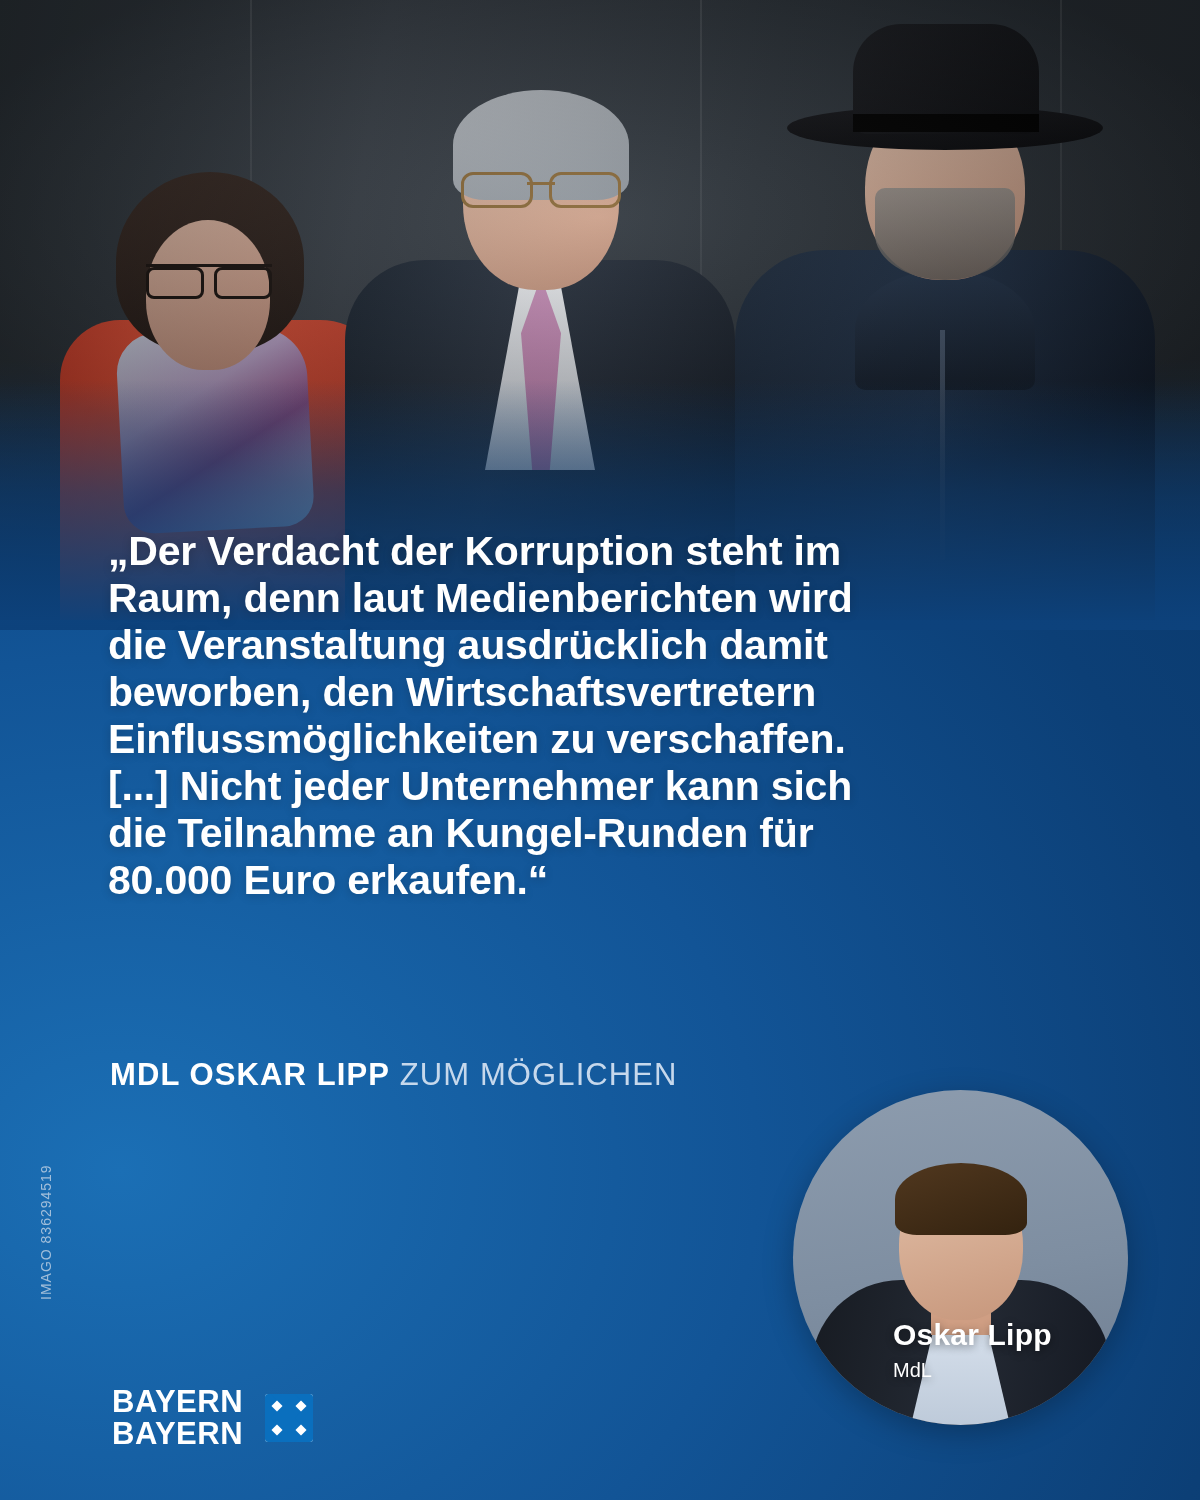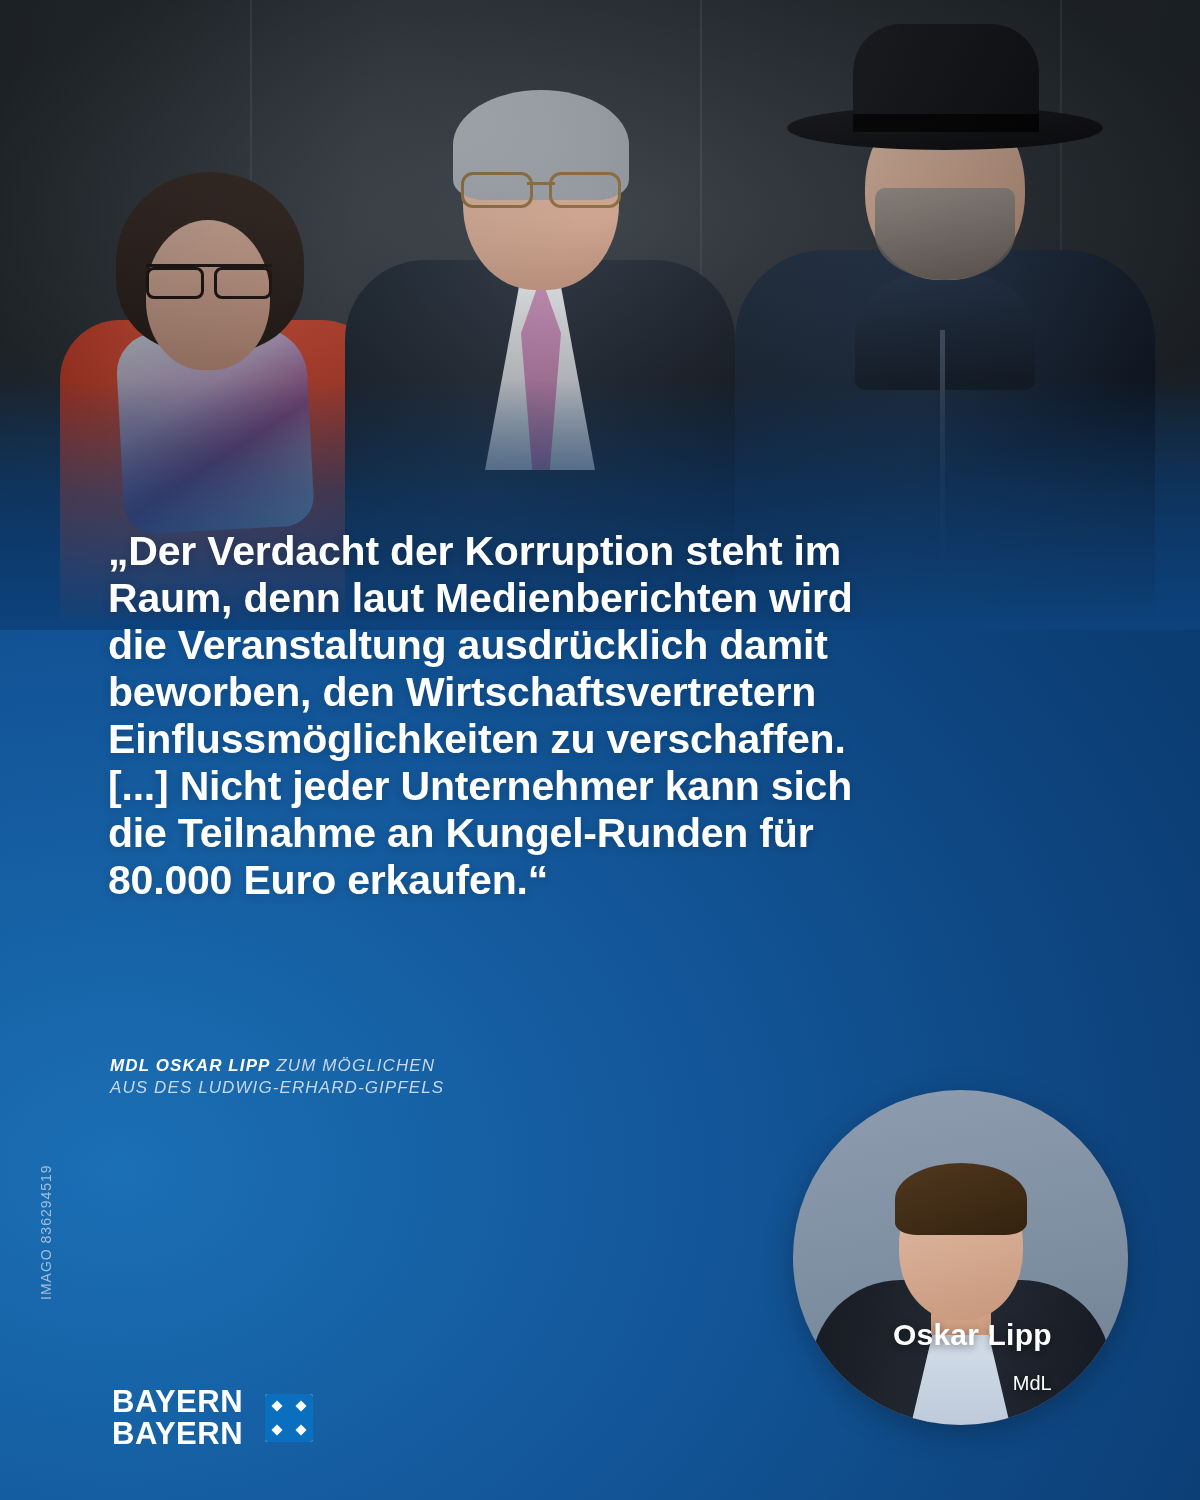--- a/index.html
+++ b/index.html
@@ -170,24 +170,23 @@
     font-size:41px;
     font-weight:700;
     line-height:1.145;
     letter-spacing:-0.2px;
     text-shadow:0 2px 10px rgba(0,0,0,.18);
     white-space:pre-wrap;
   }
 
   .attribution {
     position:absolute; left:110px; top:1055px; width:720px;
-    font-size:17px; line-height:1.32; letter-spacing:1.1px;
+    font-size:31px; line-height:1.32; letter-spacing:1.1px;
     color:#cfe0f0;
     text-transform:uppercase;
-    font-style:italic;
   }
   .attribution .who { color:#ffffff; font-weight:700; }
   .attribution .rest { color:#c6d8ec; font-weight:400; }
 
   
   .portrait {
     position:absolute; left:793px; top:1090px; width:335px; height:335px;
     border-radius:50%;
     overflow:hidden;
     background:linear-gradient(170deg,#8d9cae 0%, #7e8ea1 55%, #6e7d90 100%);
@@ -215,25 +214,25 @@
     width:132px; height:72px; border-radius:60% 60% 20% 20%;
     background:linear-gradient(160deg,#51381f,#33220f);
   }
   .portrait .pneck {
     position:absolute; left:50%; bottom:90px; transform:translateX(-50%);
     width:60px; height:46px; background:#cf9e83;
   }
 
   .name-plate {
     position:absolute; left:893px; top:1318px;
-    text-align:right; color:#ffffff;
+    color:#ffffff;
     text-shadow:0 2px 8px rgba(0,0,0,.45);
   }
   .name-plate .nm { font-size:30px; font-weight:700; letter-spacing:.2px; }
-  .name-plate .role { font-size:20px; font-weight:400; margin-top:20px; }
+  .name-plate .role { font-size:20px; font-weight:400; margin-top:7px; }
 
   
   .credit {
     position:absolute; left:38px; top:1300px;
     transform:rotate(-90deg); transform-origin:left top;
     font-size:14px; letter-spacing:1px; color:#b9cde2; opacity:.85;
     white-space:nowrap;
   }
 
   
@@ -310,21 +309,20 @@
     </div>
 
     <div class="vignette"></div>
   </div>
   <div class="photo-fade"></div>
 
   <div class="quote">„Der Verdacht der Korruption steht im Raum, denn laut Medienberichten wird die Veranstaltung ausdrücklich damit beworben, den Wirtschaftsvertretern Einflussmöglichkeiten zu verschaffen. [...] Nicht jeder Unternehmer kann sich die Teilnahme an Kungel-Runden für 80.000 Euro erkaufen.“</div>
 
   <div class="attribution">
     <span class="who">MDL OSKAR LIPP</span><span class="rest"> ZUM MÖGLICHEN</span><br>
-    <span class="rest">AUS DES LUDWIG-ERHARD-GIPFELS</span>
   </div>
 
   <div class="portrait">
     <div class="pbody"></div>
     <div class="pshirt"></div>
     <div class="pneck"></div>
     <div class="phead"></div>
     <div class="phair"></div>
   </div>
   <div class="name-plate">

